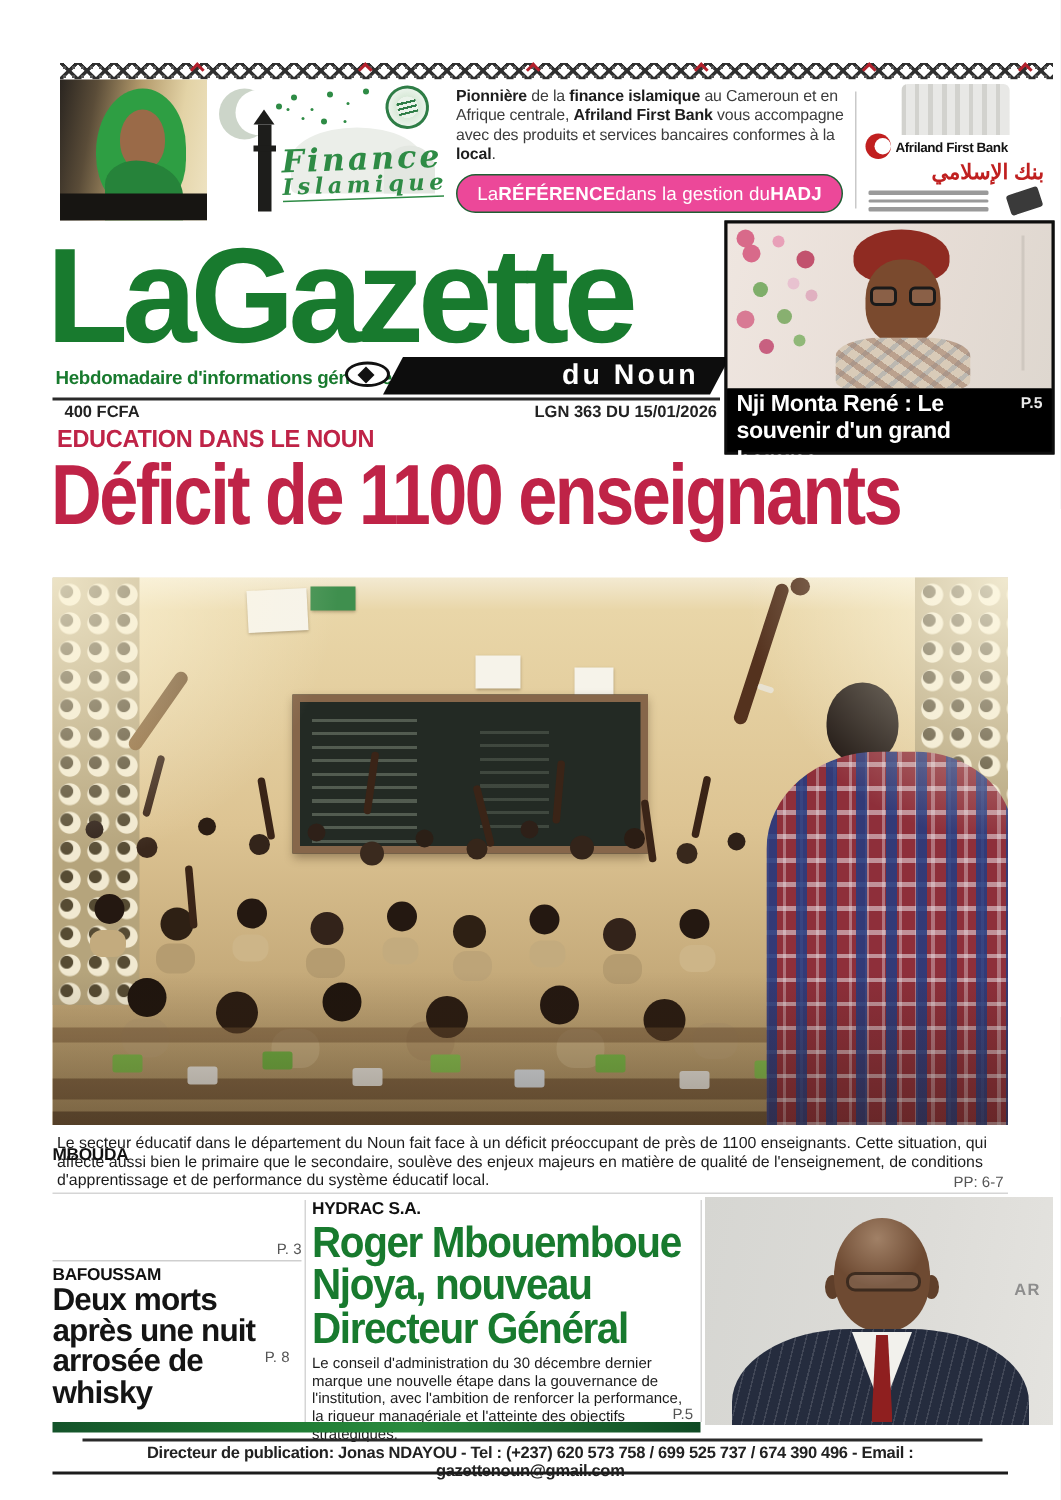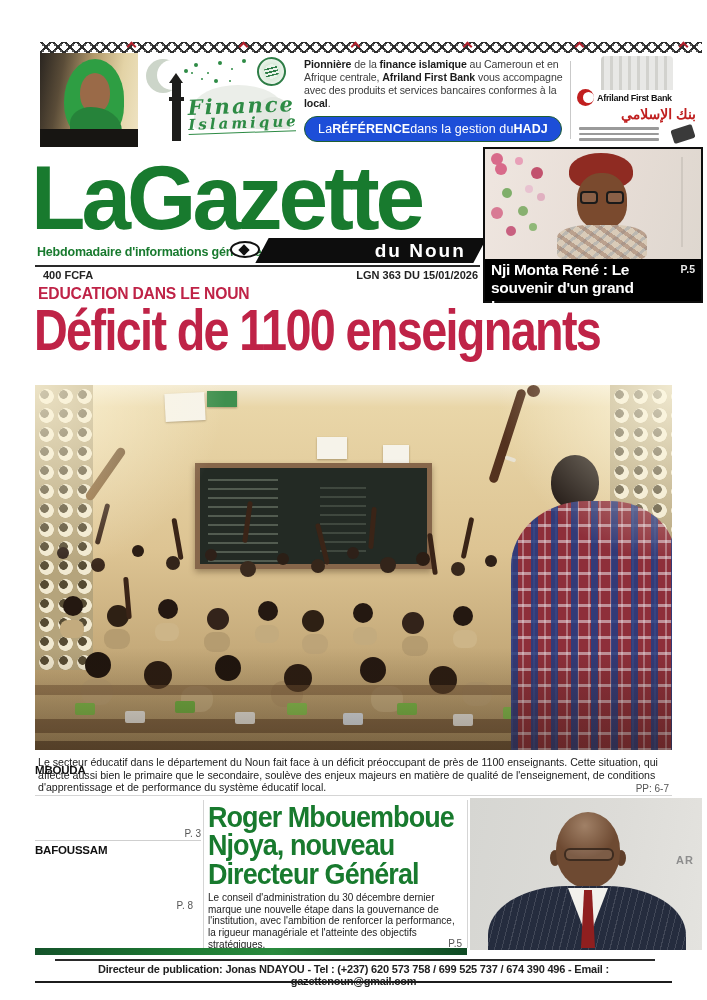--- a/index.html
+++ b/index.html
@@ -50,21 +50,21 @@
   .stamp:after{content:"";position:absolute;left:6px;top:8px;width:13px;height:9px;
     background:repeating-linear-gradient(0deg,#2e7d46 0 1.5px,transparent 1.5px 3.5px);}
   .fin-text{position:absolute;left:50px;top:42px;font-family:"DejaVu Serif",serif;font-style:italic;
     color:#2e8b45;font-weight:bold;transform:rotate(-2deg);line-height:1;}
   .fin-text .l1{font-size:21px;letter-spacing:2px;}
   .fin-text .l2{font-size:15px;letter-spacing:3px;border-bottom:1.5px solid #2e8b45;padding-bottom:1px;}
 
   .ad-text{position:relative;flex:1;padding:5px 6px 0 8px;}
   .ad-pitch{margin:0;font-size:10.6px;line-height:1.24;color:#3c3c3c;letter-spacing:-0.1px;}
   .ad-pitch b{color:#1c1c1c;}
-  .ad-pill{margin-top:5px;width:258px;height:26px;background:#1d4ed8;border-radius:14px;color:#fff;
+  .ad-pill{margin-top:5px;width:258px;height:26px;background:#ec4899;border-radius:14px;color:#fff;
     font-size:12.5px;display:flex;align-items:center;justify-content:center;letter-spacing:0.1px;
     border:1.5px solid #1f5f33;}
   .ad-pill b{font-weight:bold;}
 
   .ad-div{width:1px;background:#c9c9c9;margin:8px 2px 8px 0;flex:none;}
 
   .ad-bank{position:relative;width:129px;height:94px;flex:none;overflow:hidden;}
   .bank-building{position:absolute;left:28px;top:3px;width:72px;height:34px;background:#dddddad8;
     background-image:repeating-linear-gradient(90deg,#c7c7c2 0 3px,transparent 3px 9px);
     border-radius:4px 4px 0 0;opacity:.8;}
@@ -350,24 +350,26 @@
 
   <div class="abs cols-rule"></div>
   <div class="vrule" style="left:203px;top:800px;height:148px"></div>
   <div class="vrule" style="left:467px;top:800px;height:148px"></div>
 
   <div class="abs col1">
     <div class="colkicker">MBOUDA</div>
     <div class="pageref" style="position:absolute;right:0;top:64px">P. 3</div>
     <div class="rule"></div>
     <div class="colkicker" style="position:absolute;top:80px">BAFOUSSAM</div>
+    <div class="brief-black" style="position:absolute;top:93px">Deux morts après une nuit arrosée de whisky</div>
     <div class="pageref" style="position:absolute;right:8px;top:136px">P. 8</div>
   </div>
 
   <div class="abs col2">
+    <div class="colkicker">HYDRAC S.A.</div>
     <div class="hydrac-title" style="margin-top:3px">
       <div>Roger Mbouemboue</div>
       <div>Njoya, nouveau</div>
       <div>Directeur Général</div>
     </div>
     <div class="hydrac-body">Le conseil d'administration du 30 décembre dernier marque une nouvelle étape dans la gouvernance de l'institution, avec l'ambition de renforcer la performance, la rigueur managériale et l'atteinte des objectifs stratégiques.</div>
     <div class="pageref" style="position:absolute;right:4px;top:138px">P.5</div>
   </div>
 
   <div class="abs dg-photo">

